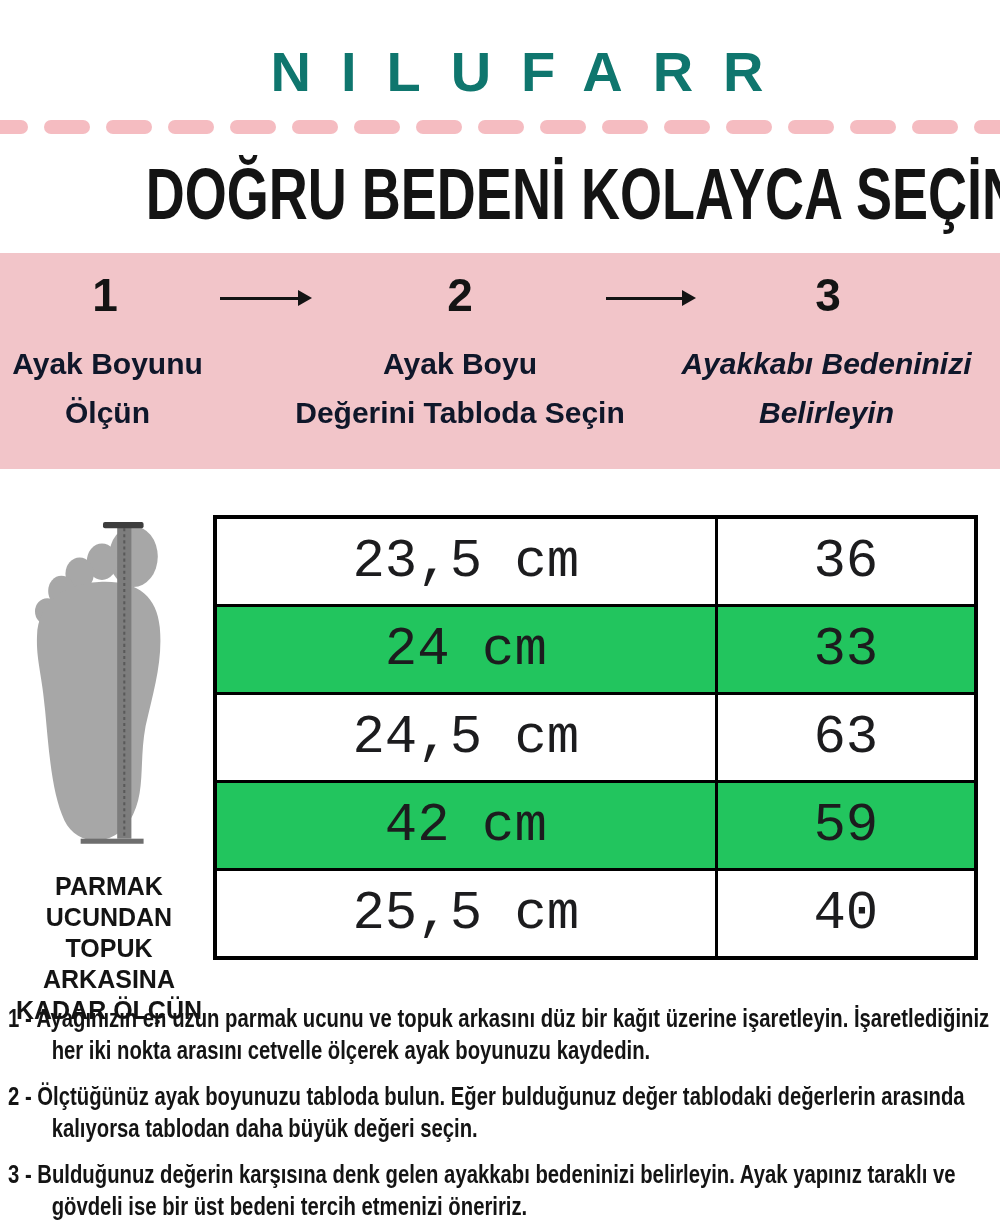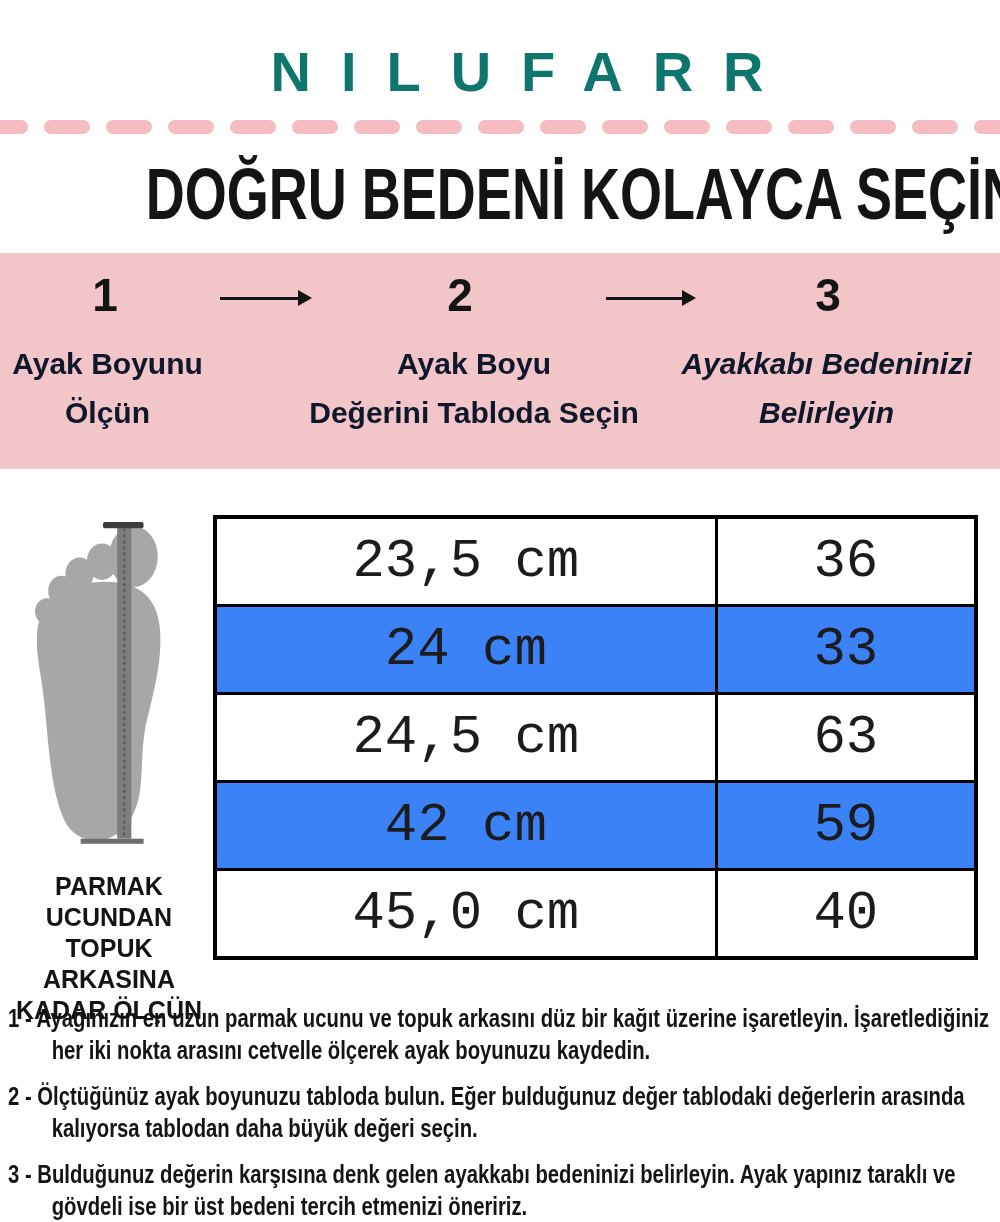--- a/index.html
+++ b/index.html
@@ -26,34 +26,34 @@
   .step-num{position:absolute;top:14px;width:100px;text-align:center;
             font-size:46px;line-height:56px;font-weight:700;color:#141414;}
   .n1{left:55px;} .n2{left:410px;} .n3{left:778px;}
   .arrow{position:absolute;top:36px;height:20px;}
   .a1{left:220px;width:92px;} .a2{left:606px;width:90px;}
   .arrow .shaft{position:absolute;left:0;right:11px;top:8px;height:3px;background:#141414;}
   .arrow .head{position:absolute;right:0;top:1px;width:0;height:0;
                border-left:14px solid #141414;border-top:8px solid transparent;border-bottom:8px solid transparent;}
   .step-label{position:absolute;top:86px;text-align:center;color:#0f172a;font-weight:700;
               font-size:30px;line-height:49px;white-space:pre-line;}
-  .l1{left:0;width:215px;} .l2{left:299px;width:350px;} .l3{left:654px;width:345px;font-style:italic;}
+  .l1{left:0;width:215px;} .l2{left:285px;width:350px;} .l3{left:654px;width:345px;font-style:italic;}
 
   
   .main{position:absolute;top:469px;left:0;width:100%;height:533px;}
   .foot-svg{position:absolute;left:18px;top:47px;width:172px;height:345px;}
   .caption{position:absolute;left:0;top:402px;width:218px;text-align:center;
            font-size:25px;line-height:31px;font-weight:700;color:#141414;white-space:pre-line;}
 
   table.sizes{position:absolute;left:213px;top:46px;width:765px;border-collapse:collapse;
               border:4px solid #000;table-layout:fixed;}
   table.sizes td{border:3px solid #000;height:85px;text-align:center;vertical-align:middle;
                  font-size:54px;color:#1c1c1e;padding:0;background:#fff;font-family:Liberation Mono, monospace;}
   table.sizes td.cm{width:65.4%;}
-  table.sizes tr.pink td{background:#3b82f6;}
+  table.sizes tr.pink td{background:#22c55e;}
 
   
   .instructions{position:absolute;top:1002px;left:8px;width:1300px;
                 transform:scaleX(0.78);transform-origin:0 0;}
   .instr{margin:0 0 14px 0;padding-left:56px;text-indent:-56px;
          font-size:26px;line-height:32px;font-weight:700;color:#141414;}
 </style>
 </head>
 <body>
 
@@ -144,21 +144,21 @@
         </tr>
         <tr>
           <td class="cm">24,5 cm</td>
           <td class="sz">63</td>
         </tr>
         <tr class="pink">
           <td class="cm">42 cm</td>
           <td class="sz">59</td>
         </tr>
         <tr>
-          <td class="cm">45,0 cm</td>
+          <td class="cm">25,5 cm</td>
           <td class="sz">40</td>
         </tr>
       </tbody>
     </table>
   </section>
 
   <section class="instructions">
     <p class="instr">1 - Ayağınızın en uzun parmak ucunu ve topuk arkasını düz bir kağıt üzerine işaretleyin. İşaretlediğiniz her iki nokta arasını cetvelle ölçerek ayak boyunuzu kaydedin.</p>
     <p class="instr">2 - Ölçtüğünüz ayak boyunuzu tabloda bulun. Eğer bulduğunuz değer tablodaki değerlerin arasında kalıyorsa tablodan daha büyük değeri seçin.</p>
     <p class="instr">3 - Bulduğunuz değerin karşısına denk gelen ayakkabı bedeninizi belirleyin. Ayak yapınız taraklı ve gövdeli ise bir üst bedeni tercih etmenizi öneririz.</p>

